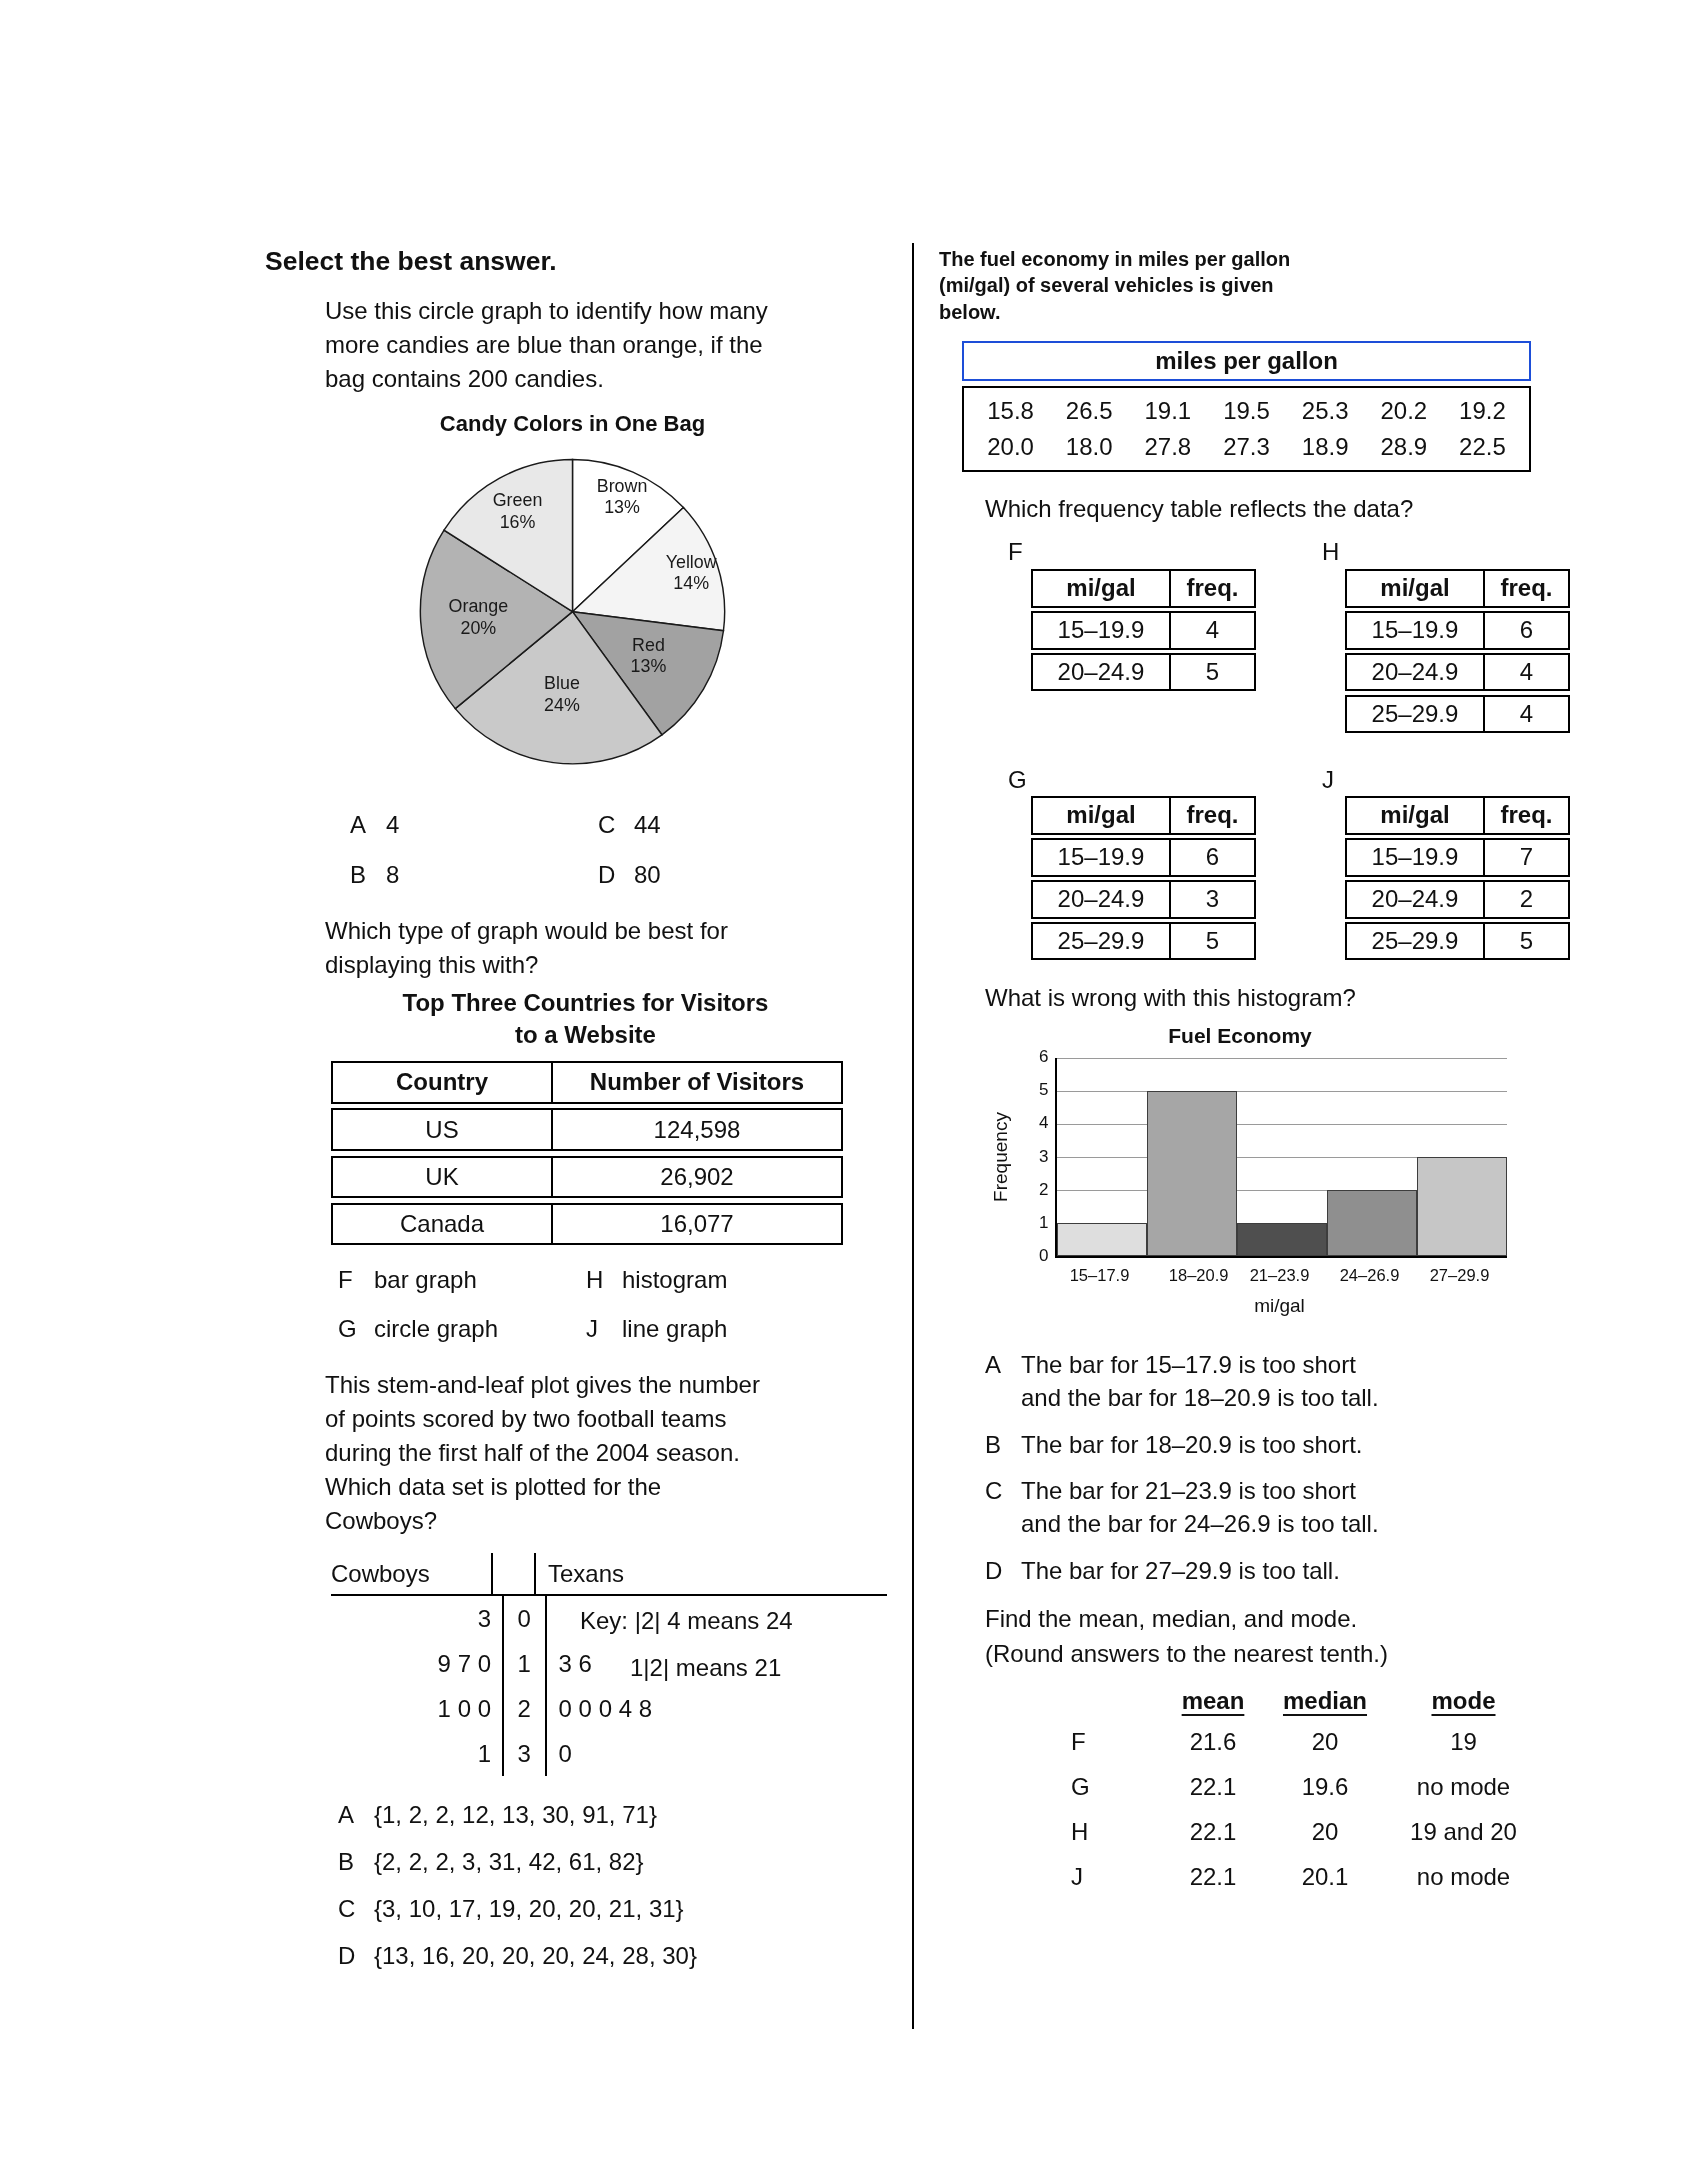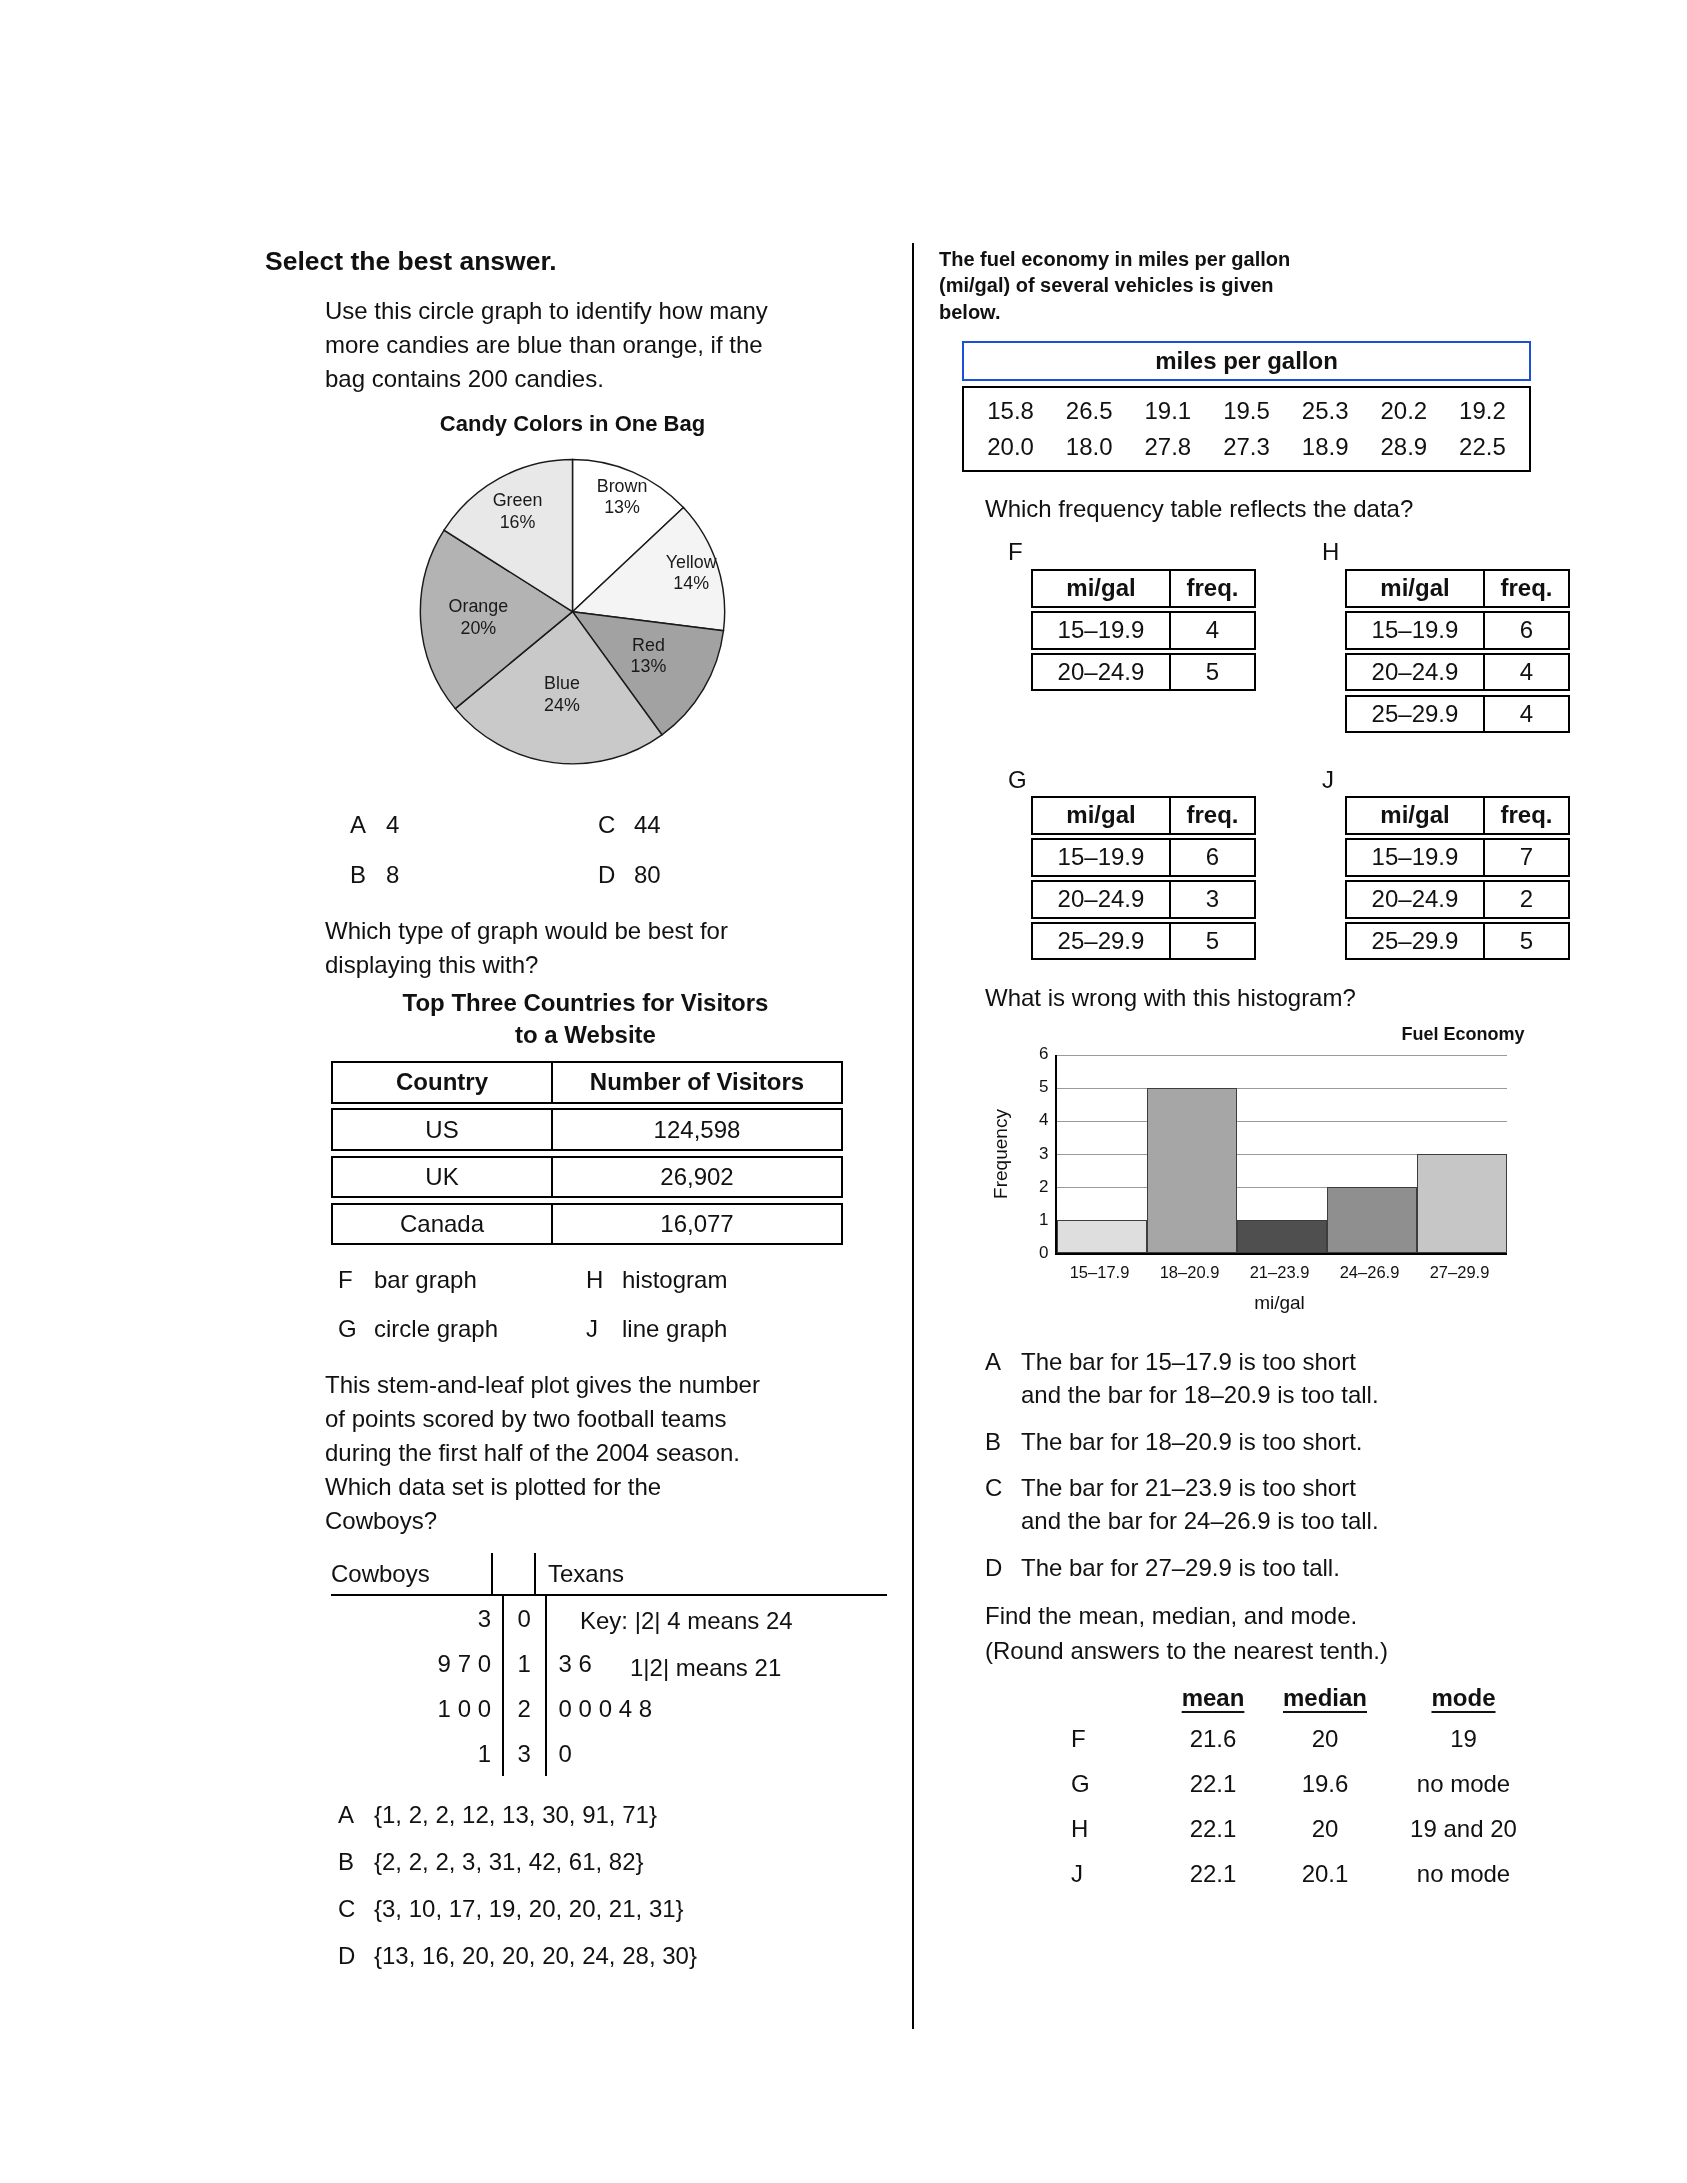--- a/index.html
+++ b/index.html
@@ -61,21 +61,21 @@
   
   .freq-grid { display:grid; grid-template-columns:314px 1fr; row-gap:29px; margin:12px 0 17px 69px; }
   .freq-letter { margin-bottom:2.6px; }
   .freq-table { margin-left:23px; width:225px; }
   .freq-row { display:flex; border:2px solid #000; margin-bottom:3.3px; }
   .freq-head { font-weight:bold; }
   .fc1 { width:136px; border-right:2px solid #000; text-align:center; padding:3.3px 0; }
   .fc2 { flex:1; text-align:center; padding:3.3px 0; }
 
   
-  .hist-title { width:569px; margin-left:16.5px; text-align:right; font-weight:bold; font-size:18px; margin-top:9.3px; }
+  .hist-title { width:569px; margin-left:16.5px; text-align:center; font-weight:bold; font-size:21px; margin-top:9.3px; }
   .hist-chart { position:relative; width:582px; height:284px; margin-left:16.5px; margin-bottom:6.6px; }
   .hist-plot { position:absolute; left:99px; top:10px; width:450px; height:198px; border-left:2px solid #000; border-bottom:2px solid #000; }
   .hist-grid { position:absolute; left:0; width:100%; height:1.3px; background:#9a9a9a; }
   .hist-bar { position:absolute; bottom:0; border:1.3px solid #3d3d3d; box-sizing:border-box; }
   .hist-ytick { position:absolute; left:65px; width:28px; text-align:right; font-size:17px; }
   .hist-xtick { position:absolute; top:218px; text-align:center; font-size:16.5px; }
   .hist-ylabel { position:absolute; left:-54px; top:98px; width:198px; text-align:center; transform:rotate(-90deg); font-size:19px; }
   .hist-xlabel { position:absolute; left:99px; top:247px; width:450px; text-align:center; font-size:19px; }
 
   
@@ -367,21 +367,21 @@
         </div>
       <div class="hist-xlabel">mi/gal</div>
     <div class="hist-ytick" style="top: 198px;">0</div>
         <div class="hist-ytick" style="top: 165px;">1</div>
         <div class="hist-ytick" style="top: 132px;">2</div>
         <div class="hist-ytick" style="top: 99px;">3</div>
         <div class="hist-ytick" style="top: 65px;">4</div>
         <div class="hist-ytick" style="top: 32px;">5</div>
         <div class="hist-ytick" style="top: -0.7px;">6</div>
         <div class="hist-xtick" style="left: 99px; width: 90px;">15–17.9</div>
-        <div class="hist-xtick" style="left: 189px; width: 90px;">18–20.9</div>
+        <div class="hist-xtick" style="left: 183px; width: 90px; text-align: right;">18–20.9</div>
         <div class="hist-xtick" style="left: 279px; width: 90px;">21–23.9</div>
         <div class="hist-xtick" style="left: 369px; width: 90px;">24–26.9</div>
         <div class="hist-xtick" style="left: 459px; width: 90px;">27–29.9</div>
       </div>
 
     <div class="choices-list" style="margin-left:46px;">
       <div class="choice">
           <span class="choice-letter">A</span>
           <span class="choice-text">The bar for 15–17.9 is too short
 and the bar for 18–20.9 is too tall.</span>

